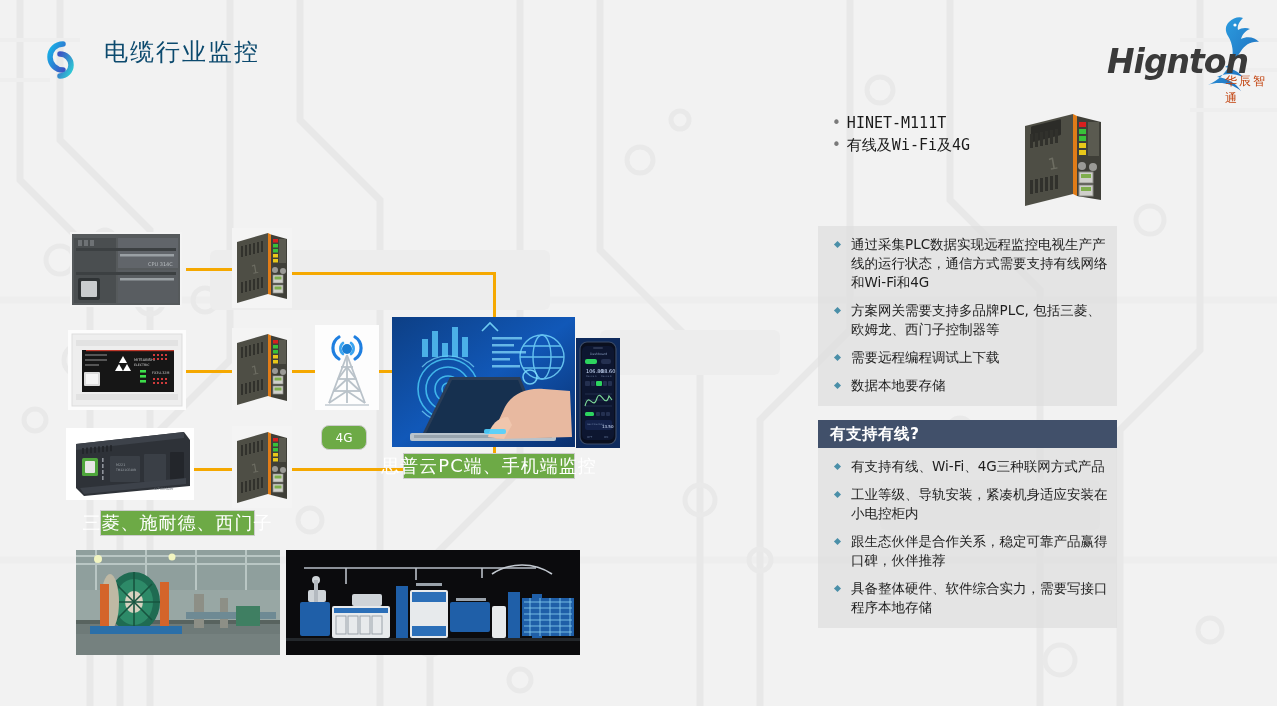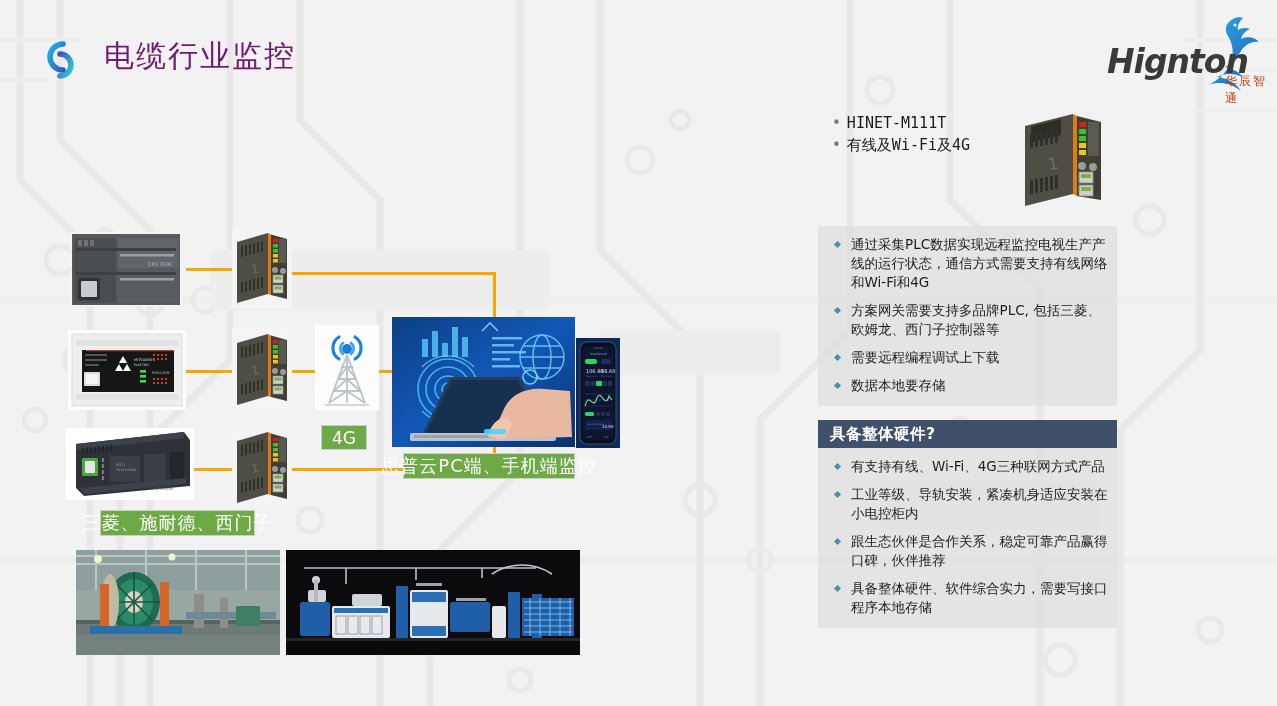--- a/index.html
+++ b/index.html
@@ -13,21 +13,21 @@
   
   #bg-pattern{position:absolute;inset:0;z-index:0;}
   #bg-pattern svg{display:block;width:100%;height:100%;}
 
   
   #header{position:absolute;left:0;top:0;width:1277px;height:110px;z-index:5;}
   #brand-mark{position:absolute;left:33px;top:31px;width:60px;height:58px;}
   #page-title{
     position:absolute;left:104px;top:36px;
     font-family:"DejaVu Sans","Liberation Sans",sans-serif;
-    font-size:30px;font-weight:500;color:#701a75;letter-spacing:2px;
+    font-size:24px;font-weight:500;color:#0c4a6e;letter-spacing:2px;
     white-space:nowrap;
   }
 
   
   #company-logo{position:absolute;right:10px;top:14px;width:160px;height:84px;}
   #logo-wordmark{
     position:absolute;left:0;top:28px;
     font-family:"DejaVu Sans","Liberation Sans",sans-serif;
     font-style:italic;font-weight:bold;font-size:33px;
     color:#3a3a3a;letter-spacing:-1px;
@@ -91,21 +91,21 @@
 
   .greenlabel{
     position:absolute;z-index:7;
     background:#6DAA46;color:#fff;
     font-family:"DejaVu Sans","Liberation Sans",sans-serif;
     font-size:18px;text-align:center;
     border:1px solid #cdcdcd;
     display:flex;align-items:center;justify-content:center;
     letter-spacing:1px;white-space:nowrap;
   }
-  #label-4g{font-size:17px;letter-spacing:0;}
+  #label-4g{font-size:12px;letter-spacing:0;border-radius:8px;}
 </style>
 </head>
 <body>
 
 <div id="bg-pattern">
   <svg viewBox="0 0 1277 706" preserveAspectRatio="none">
     <rect width="1277" height="706" fill="#f2f2f2"></rect>
     <g stroke="#e8e8e8" stroke-width="7" fill="none">
       <path d="M20 0 L20 180 L90 250 L90 706"></path>
       <path d="M60 0 L60 140 L150 230 L150 706"></path>
@@ -263,21 +263,21 @@
     <ul class="blist">
       <li>通过采集PLC数据实现远程监控电视生产产线的运行状态，通信方式需要支持有线网络和Wi-Fi和4G</li>
       <li>方案网关需要支持多品牌PLC, 包括三菱、欧姆龙、西门子控制器等</li>
       <li>需要远程编程调试上下载</li>
       <li>数据本地要存储</li>
     </ul>
   </div>
 </div>
 
 <div class="panel" id="panel-reason">
-  <div class="panel-head">具备整体硬件?</div>
+  <div class="panel-head">有支持有线?</div>
   <div class="panel-body">
     <ul class="blist">
       <li>有支持有线、Wi-Fi、4G三种联网方式产品</li>
       <li>工业等级、导轨安装，紧凑机身适应安装在小电控柜内</li>
       <li>跟生态伙伴是合作关系，稳定可靠产品赢得口碑，伙伴推荐</li>
       <li>具备整体硬件、软件综合实力，需要写接口程序本地存储</li>
     </ul>
   </div>
 </div>
 

